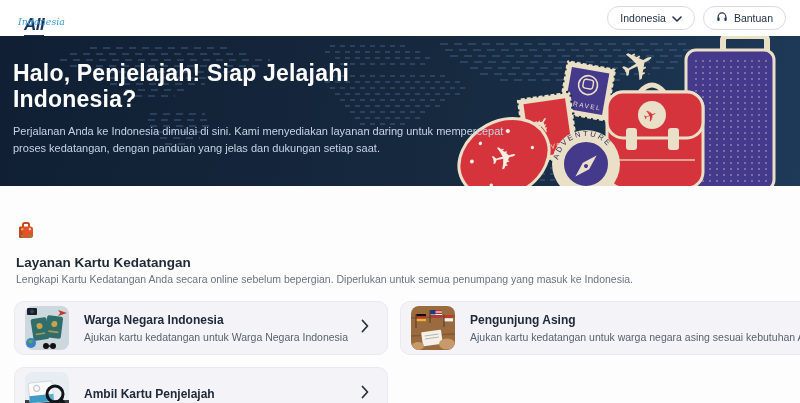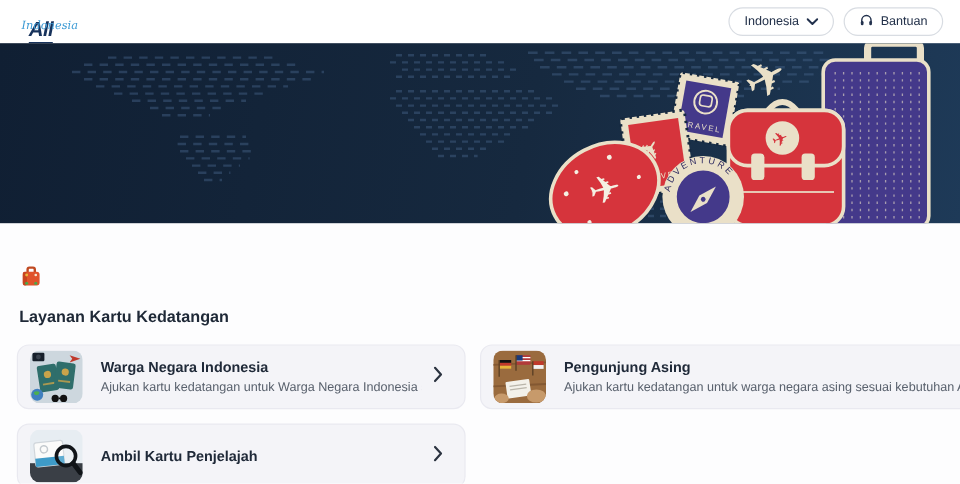--- a/index.html
+++ b/index.html
@@ -210,37 +210,42 @@
       <text font-size="7.5" letter-spacing="2.2" fill="#2e2a60" font-family="Liberation Sans">
         <textPath href="#advArc" startOffset="4">ADVENTURE</textPath>
       </text>
       <g transform="translate(146,130) rotate(45)">
         <polygon points="0,-15 4.5,0 0,15 -4.5,0" fill="#eae0c8"></polygon>
         <circle r="2.6" fill="#44398a" stroke="#eae0c8" stroke-width="1.2"></circle>
       </g>
     </g>
   </svg>
 
+  <div class="hero-content">
+    <h1 class="hero-title">Halo, Penjelajah! Siap Jelajahi Indonesia?</h1>
+    <p class="hero-desc">Perjalanan Anda ke Indonesia dimulai di sini. Kami menyediakan layanan daring untuk mempercepat proses kedatangan, dengan panduan yang jelas dan dukungan setiap saat.</p>
+  </div>
 </div>
 
 <div class="services">
   <div class="services-header">
     <span class="services-icon">
       <svg width="20" height="20" viewBox="0 0 20 20">
         <rect x="7" y="2" width="6" height="5" rx="1.5" fill="none" stroke="#c04a22" stroke-width="2"></rect>
         <rect x="3" y="5.5" width="14" height="11.5" rx="2.5" fill="#e0532b"></rect>
         <rect x="3" y="5.5" width="3.5" height="11.5" rx="1.5" fill="#c8431f"></rect>
         <circle cx="6.2" cy="8.2" r="1.2" fill="#e9b63c"></circle>
         <circle cx="13.8" cy="8.2" r="1.1" fill="#f0e6d0"></circle>
         <circle cx="6.2" cy="15" r="1.3" fill="#49a84c"></circle>
         <circle cx="13.8" cy="15" r="1.3" fill="#49a84c"></circle>
       </svg>
     </span>
     <div>
       <h2 class="services-title">Layanan Kartu Kedatangan</h2>
+      <p class="services-subtitle">Lengkapi Kartu Kedatangan Anda secara online sebelum bepergian. Diperlukan untuk semua penumpang yang masuk ke Indonesia.</p>
     </div>
   </div>
 
   <div class="cards">
 
     <div class="card" role="button">
       <span class="card-thumb">
         <svg width="44" height="44" viewBox="0 0 44 44">
           <rect width="44" height="44" fill="#cdd7de"></rect>
           <rect x="2" y="2" width="10" height="7" rx="1" fill="#17202b"></rect>

